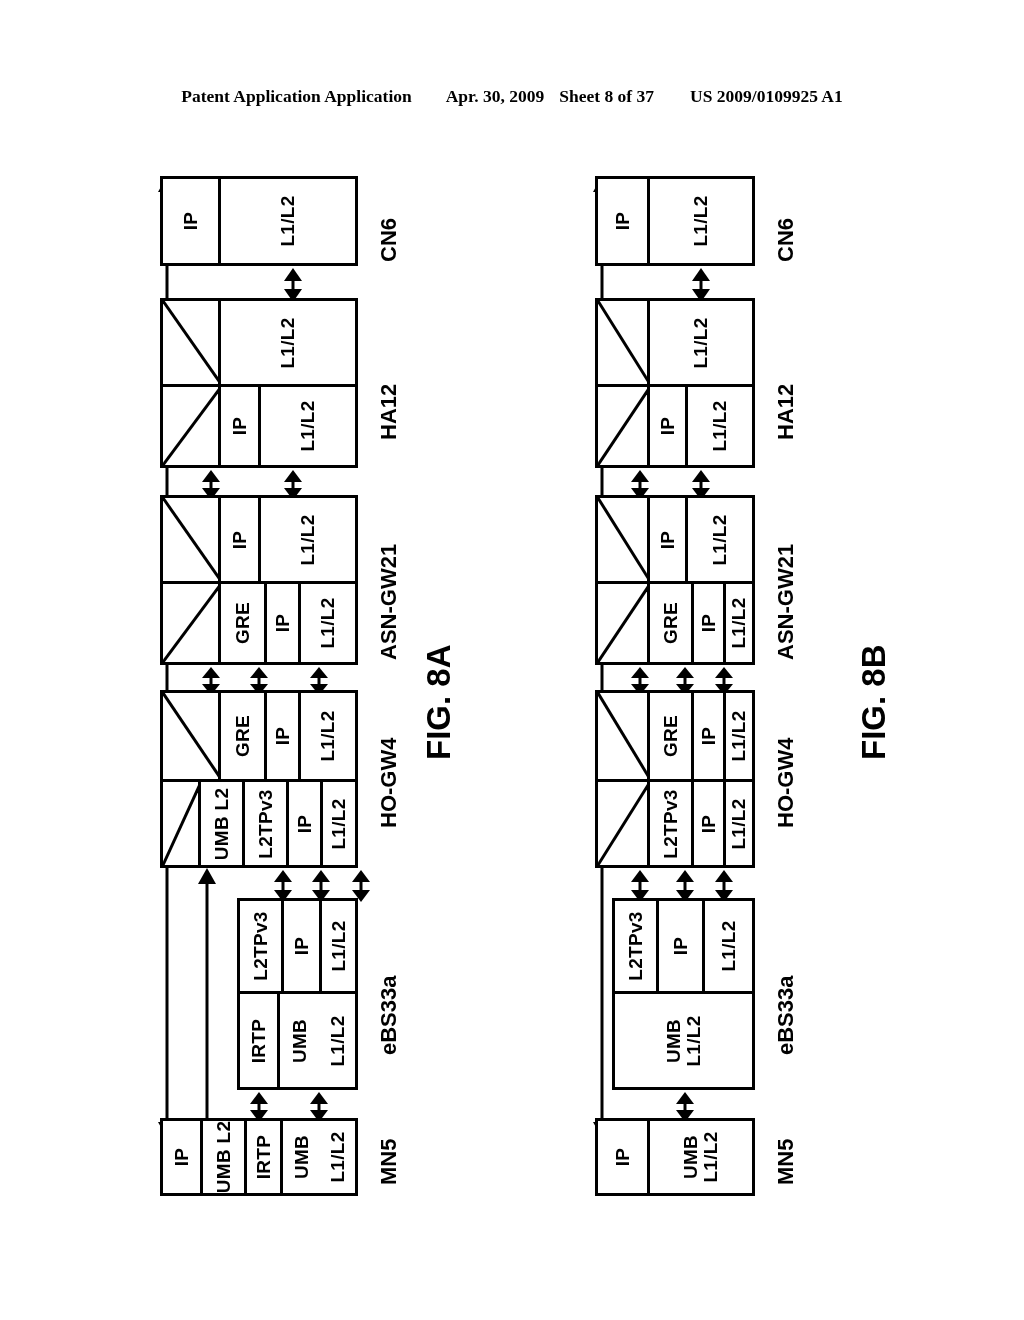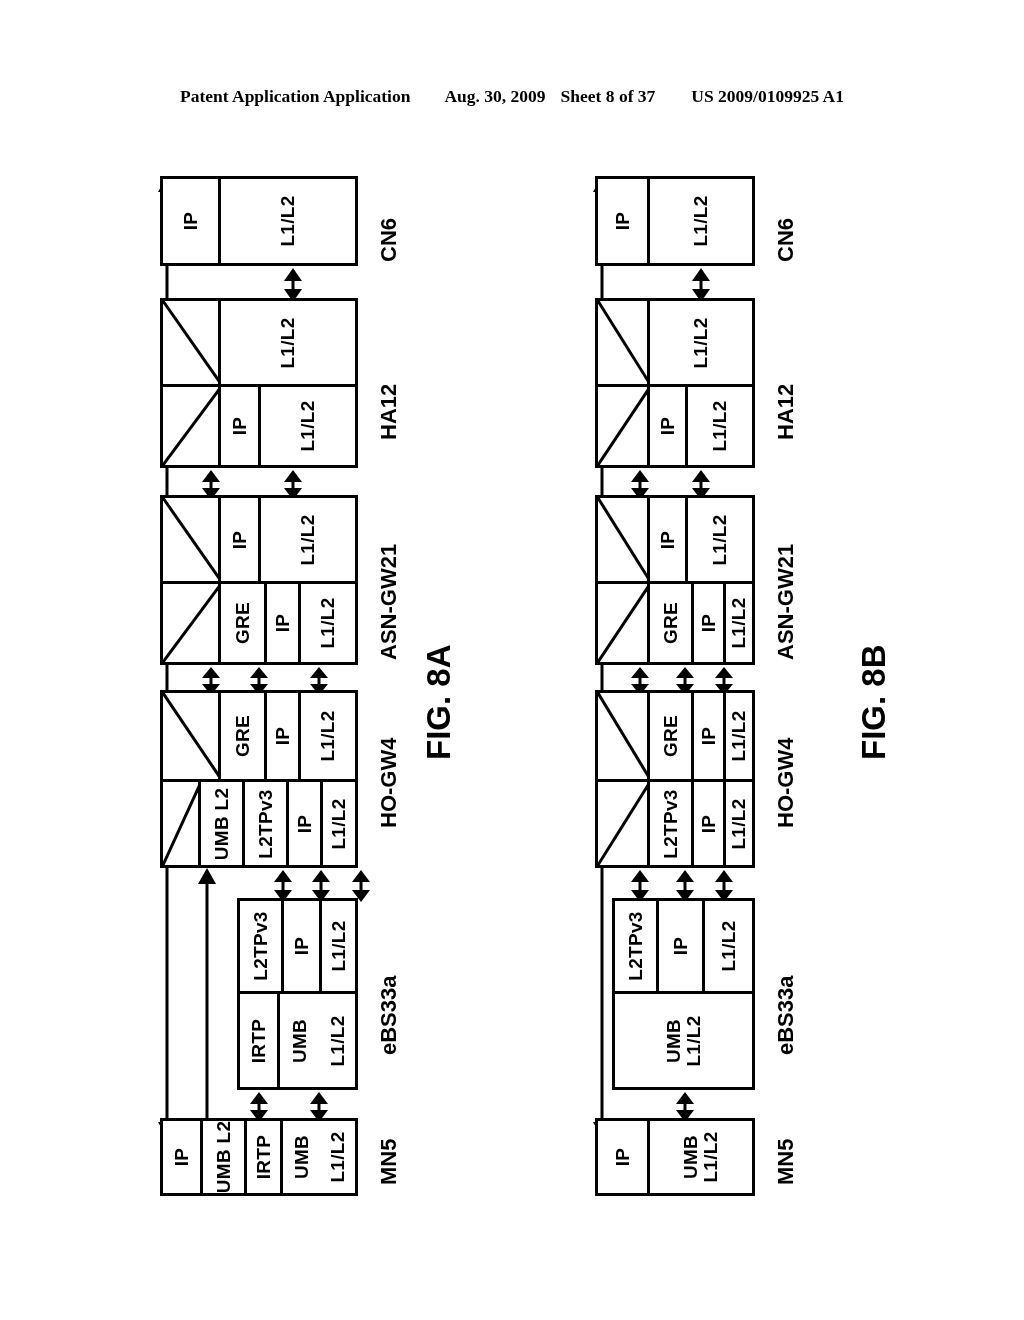--- a/index.html
+++ b/index.html
@@ -125,21 +125,21 @@
 
   
   .arrow { position: absolute; }
   .arrow svg { display: block; overflow: visible; }
 </style>
 </head>
 <body>
 
 <div id="page-header">
   <span class="hdr-pub">Patent Application Application</span>
-  <span class="hdr-date">Aug. 30, 2009</span>
+  <span class="hdr-date">Apr. 30, 2009</span>
   <span class="hdr-sheet">Sheet 8 of 37</span>
   <span class="hdr-pat">US 2009/0109925 A1</span>
 </div>
 
 <div class="figure" id="figure-8a">
 
   <div class="arrow" style="left:34px; top:176px; width:26px; height:962px;">
     <svg width="26" height="962" viewBox="0 0 26 962">
       <line x1="13" y1="12" x2="13" y2="950" stroke="#000" stroke-width="3"></line>
       <polygon points="13,0 4,16 22,16" fill="#000"></polygon>

